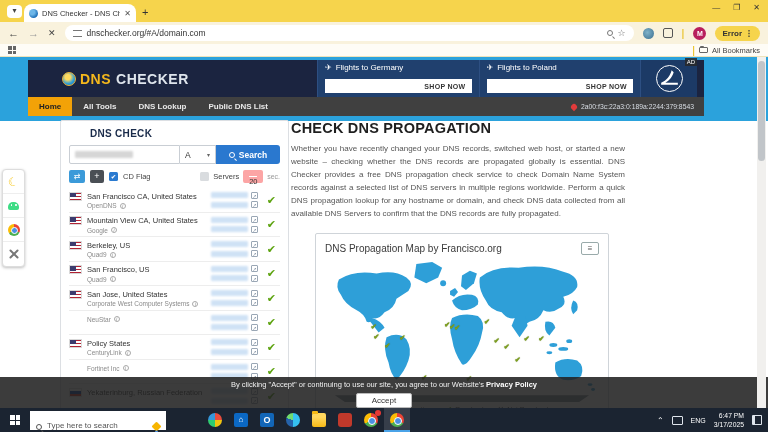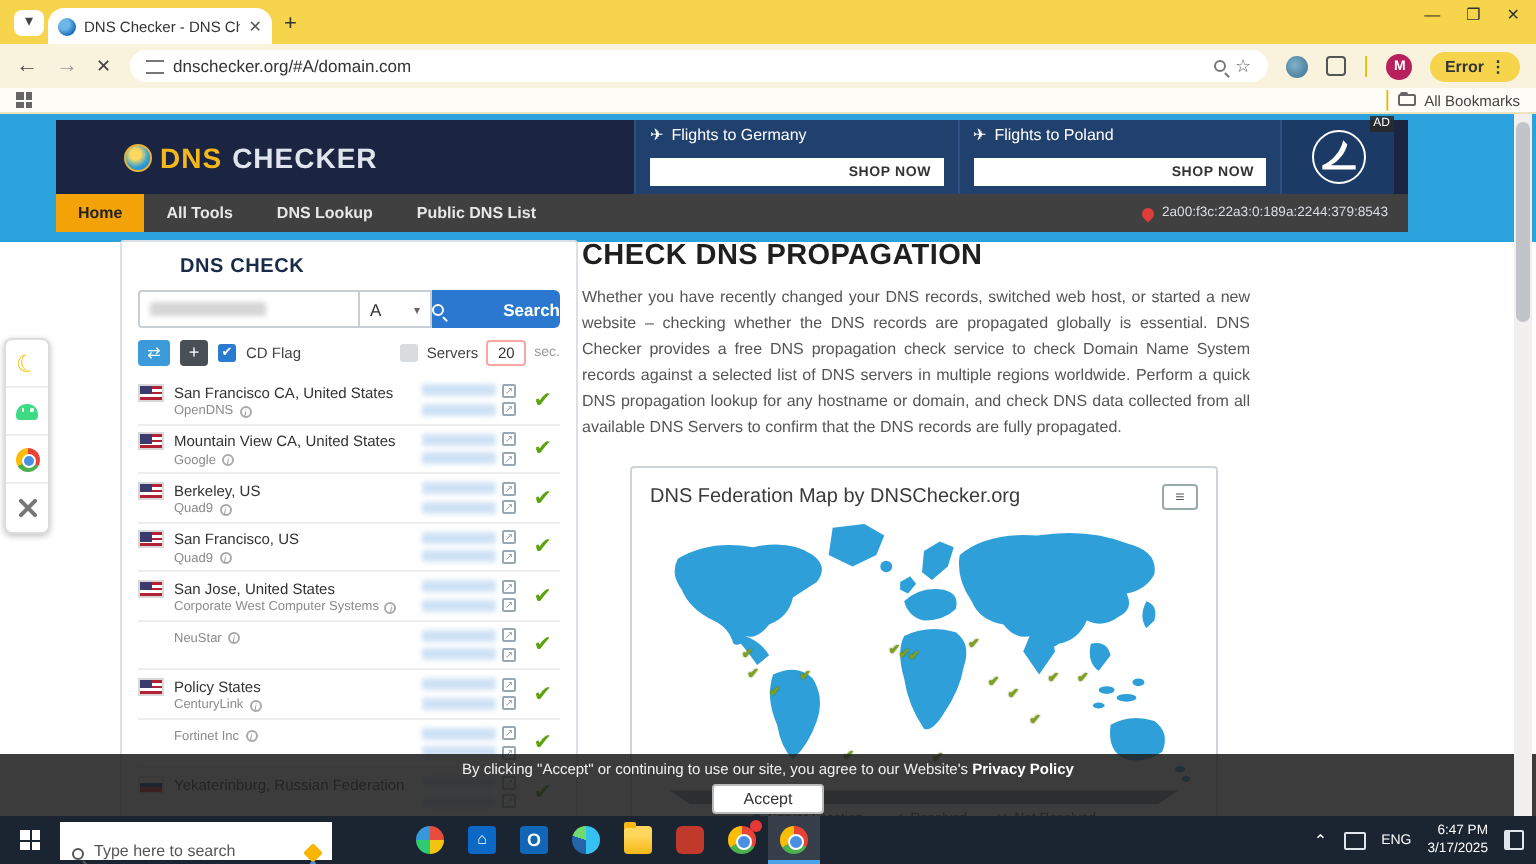--- a/index.html
+++ b/index.html
@@ -68,31 +68,31 @@
   .ip-text { font-size:6.8px; color:#d8dde4; }
 
   
   .dns-panel { position:absolute; left:32px; top:60px; width:229px; height:292px; background:#fff; border:1px solid #dcdfe3; border-radius:2px; padding:7px 8px; }
   .panel-title { font-size:10px; font-weight:bold; color:#1a2b4a; margin-bottom:6px; letter-spacing:.3px;margin-left:21px; }
   .search-row { display:flex; gap:0; height:19px; margin-bottom:5px; }
   .dom-input { flex:1; border:1px solid #c9ced4; border-radius:2px 0 0 2px; display:flex; align-items:center; padding:0 5px; background:#fff; }
   .redbar { width:58px; height:7px; background:#d6d6d6; filter:blur(1.3px); border-radius:1px; }
   .rec-select { width:36px; border:1px solid #c9ced4; border-left:none; display:flex; align-items:center; justify-content:space-between; padding:0 5px; font-size:8.5px; color:#333; background:#fff; }
   .chev { font-size:6px; color:#666; }
-  .search-btn { width:64px; background:#2a78cf; border-radius:0 3px 3px 0; color:#fff; font-size:8.5px; font-weight:bold; display:flex; align-items:center; justify-content:space-between; gap:4px; }
+  .search-btn { width:64px; background:#2a78cf; border-radius:0 3px 3px 0; color:#fff; font-size:8.5px; font-weight:bold; display:flex; align-items:center; justify-content:center; gap:4px; }
   .wmag { width:6px; height:6px; border:1.3px solid #fff; border-radius:50%; position:relative; }
   .wmag::after { content:""; position:absolute; width:1.3px; height:3px; background:#fff; left:5px; top:5px; transform:rotate(-45deg); }
   .opt-row { display:flex; align-items:center; gap:5px; height:14px; margin-bottom:5px; }
   .btn-swap { width:16px; height:13px; background:#3b9ad9; border-radius:2px; color:#fff; font-size:8px; text-align:center; line-height:13px; }
   .btn-plus { width:14px; height:13px; background:#4a4f55; border-radius:2px; color:#fff; font-size:9px; text-align:center; line-height:12px; }
   .cbx { width:9px; height:9px; border-radius:1.5px; background:#2a7ad0; color:#fff; font-size:6.5px; text-align:center; line-height:9px; }
   .cbx.off { background:#d9dcdf; }
   .opt-label { font-size:7.5px; color:#444; }
   .opt-right { margin-left:auto; display:flex; align-items:center; gap:4px; }
-  .sec-box { width:20px; height:13px; border:1px solid #fca5a5; border-radius:2px; font-size:7.5px; color:#333; text-align:center; line-height:12px; }
+  .sec-box { width:20px; height:13px; border:6px solid #fca5a5; border-radius:2px; font-size:7.5px; color:#333; text-align:center; line-height:12px; }
   .unit { font-size:7px; color:#999; }
 
   .server-list { }
   .srow { position:relative; padding:3.5px 24px 3.5px 0; border-bottom:1px solid #ededed; height:24.5px; }
   .l1 { display:flex; align-items:center; gap:5px; }
   .flag { width:13px; height:9px; position:relative; flex:0 0 auto; border:.5px solid #d9d9d9; }
   .flag-us { background:repeating-linear-gradient(180deg,#b22234 0 1.4px,#fff 1.4px 2.8px); }
   .flag-us::before { content:""; position:absolute; left:0; top:0; width:6px; height:4.5px; background:#3c3b6e; }
   .flag-ca { background:linear-gradient(90deg,#d52b1e 0 26%,#fff 26% 74%,#d52b1e 74%); }
   .flag-ca::before { content:""; position:absolute; left:5px; top:2.5px; width:3px; height:3px; background:#d52b1e; transform:rotate(45deg); }
@@ -484,21 +484,21 @@
               <span class="chk">✔</span>
             </div>
           </div>
       </div>
 
       <div class="main-col">
         <div class="main-h1">CHECK DNS PROPAGATION</div>
         <div class="main-p">Whether you have recently changed your DNS records, switched web host, or started a new website – checking whether the DNS records are propagated globally is essential. DNS Checker provides a free DNS propagation check service to check Domain Name System records against a selected list of DNS servers in multiple regions worldwide. Perform a quick DNS propagation lookup for any hostname or domain, and check DNS data collected from all available DNS Servers to confirm that the DNS records are fully propagated.</div>
         <div class="map-card">
           <div class="map-head">
-            <span class="map-title">DNS Federation Map by DNSChecker.org</span>
+            <span class="map-title">DNS Propagation Map by Francisco.org</span>
             <span class="map-menu">≡</span>
           </div>
           <div class="map-wrap">
             <svg viewBox="0 0 276 145" preserveAspectRatio="none">
               <g fill="#2e9fd8">
                 <path d="M92,2 L108,0 L118,6 L114,16 L102,22 L90,16 Z"></path>
                 <path d="M14,18 Q30,8 52,12 Q70,8 82,16 Q90,22 84,30 Q78,34 72,38 Q70,48 60,52 Q54,60 48,58 Q46,64 42,62 Q40,54 32,50 Q20,44 16,34 Q10,26 14,18 Z"></path>
                 <path d="M48,58 Q56,61 60,68 L54,73 Q49,66 45,61 Z"></path>
                 <path d="M62,78 Q74,72 82,80 Q88,90 84,102 Q80,114 72,122 Q66,116 64,104 Q58,90 62,78 Z"></path>
                 <circle cx="119" cy="22" r="3"></circle>

